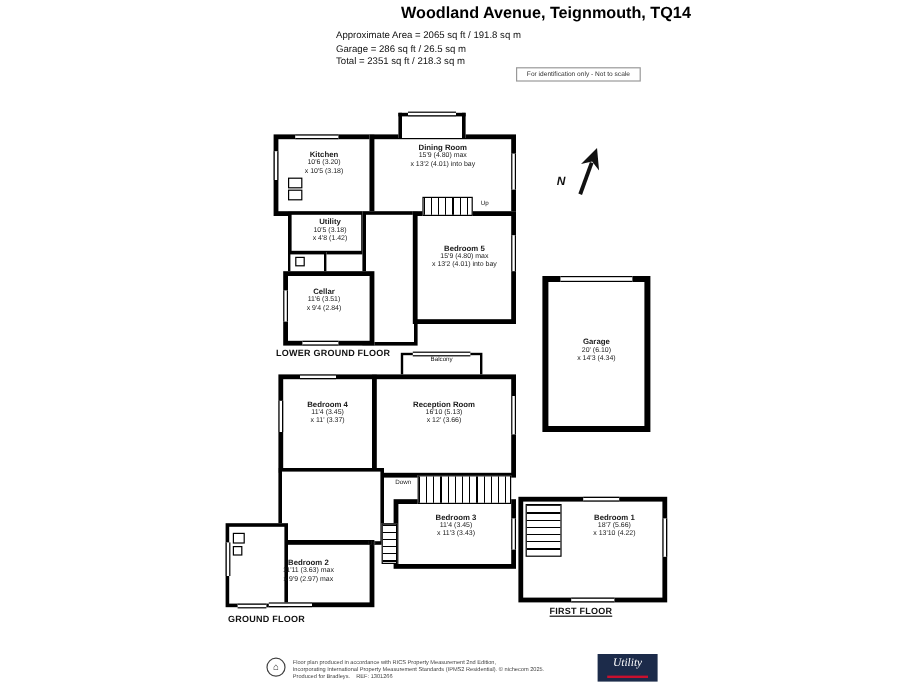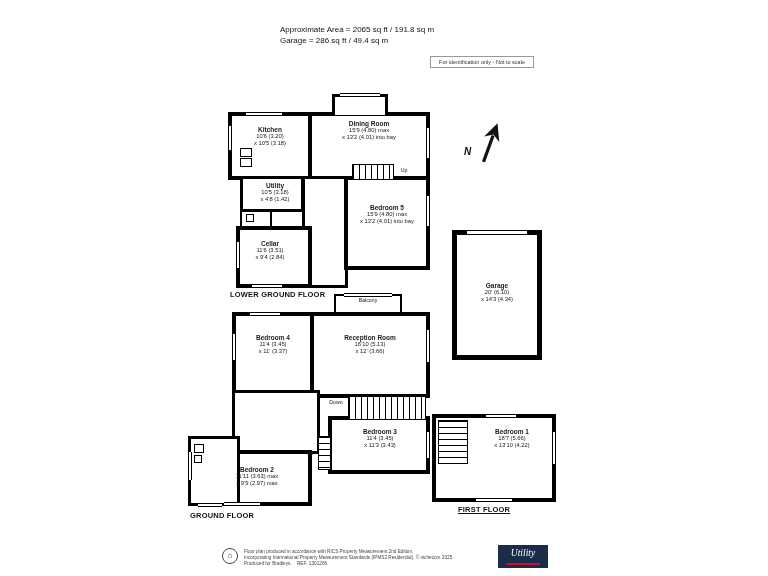--- a/index.html
+++ b/index.html
@@ -43,23 +43,25 @@
   .logo { position:absolute; left:498px; top:545px; width:50px; height:23px; background:#1c2b4a; }
   .logo-text { position:absolute; left:0; top:3px; width:100%; text-align:center; color:#fff;
                font-family:"Liberation Serif", serif; font-style:italic; font-size:9.5px; }
   .logo-bar { position:absolute; left:8px; bottom:3px; width:34px; height:2px; background:#c8102e; }
 </style>
 </head>
 <body>
 
 <div class="page">
 
+  <div class="hdr-title">Woodland Avenue, Teignmouth, TQ14</div>
   <div class="hdr-areas">
     <div>Approximate Area = 2065 sq ft / 191.8 sq m</div>
-    <div>Garage = 286 sq ft / 49.4 sq m</div>
+    <div>Garage = 286 sq ft / 26.5 sq m</div>
+    <div>Total = 2351 sq ft / 218.3 sq m</div>
   </div>
   <div class="disclaimer">For identification only - Not to scale</div>
 
   <div class="compass">
     <span class="compass-n">N</span>
     <svg width="40" height="48" viewBox="0 0 40 48">
       <g transform="rotate(20 20 24)">
         <polygon points="20,2 28,19 20,14 12,19" fill="#111"></polygon>
         <rect x="18.4" y="15" width="3.2" height="28" fill="#111"></rect>
       </g>

